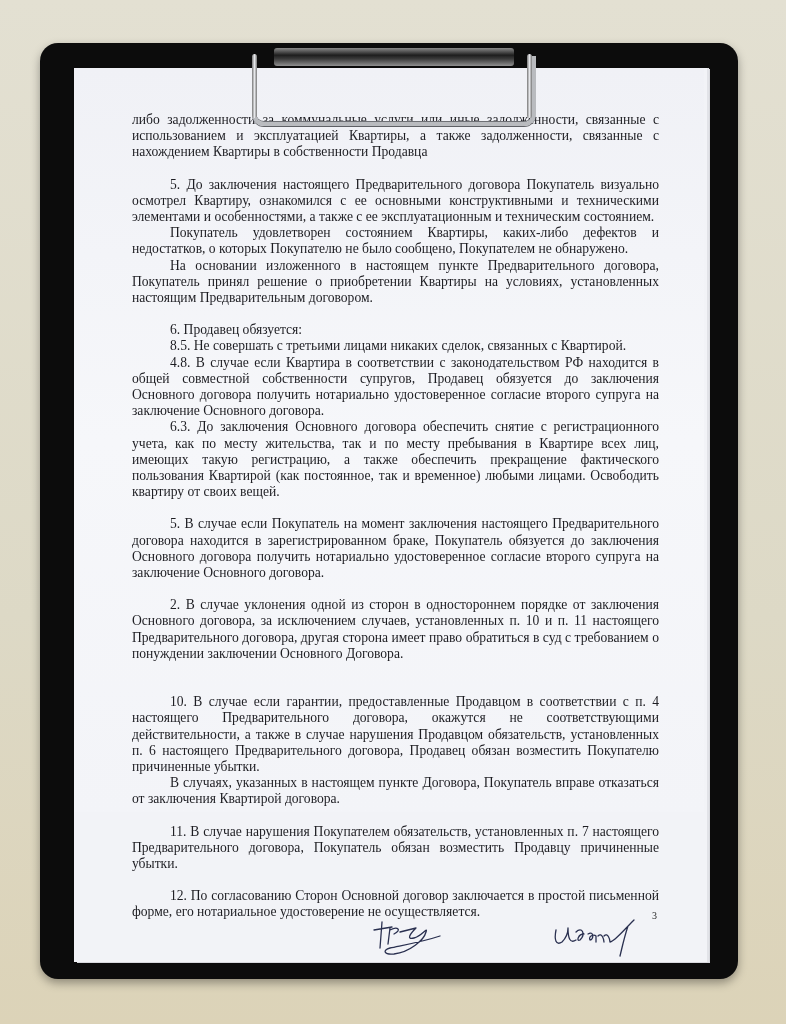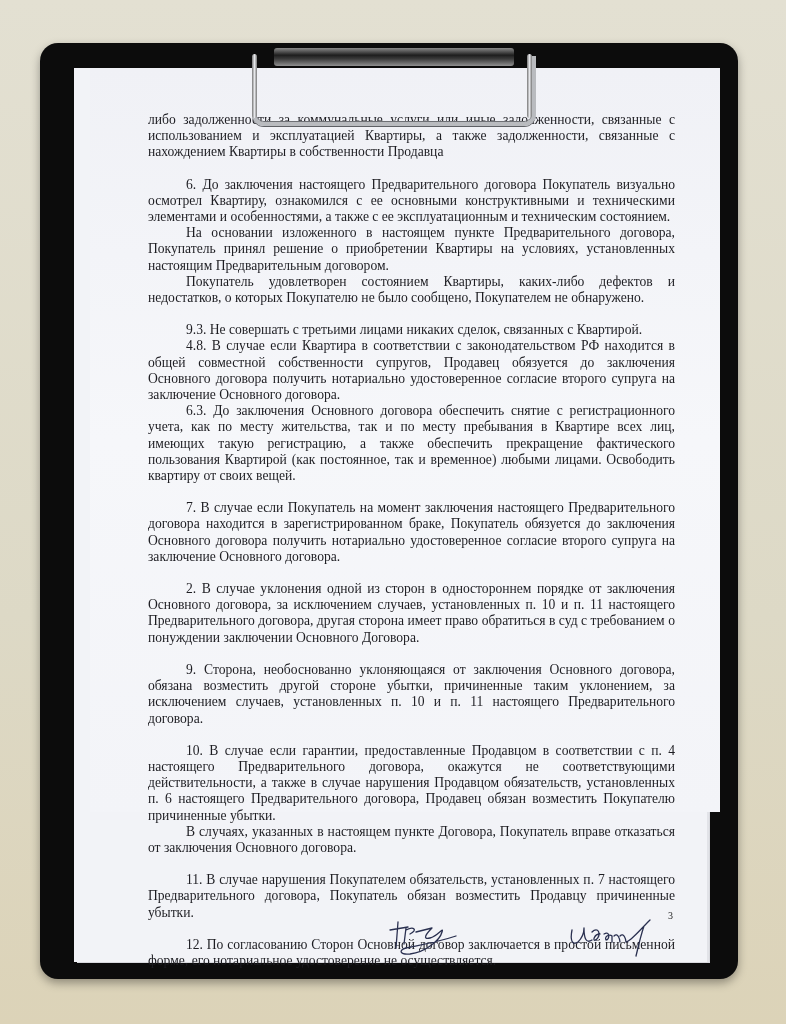--- a/index.html
+++ b/index.html
@@ -13,21 +13,21 @@
       position: absolute; left: 40px; top: 43px; width: 698px; height: 936px;
       background: #0c0c0c; border-radius: 18px;
       box-shadow: 0 4px 10px rgba(0,0,0,0.35);
     }
     .paper-stack {
       position: absolute; left: 74px; top: 68px; width: 633px; height: 894px;
       background: #f2f3f7;
       box-shadow: 2px 0 0 #e2e3e8, 3px 1px 0 #d8d9de, 0 0 2px rgba(0,0,0,0.2);
     }
     .paper {
-      position: absolute; left: 16px; top: 0; width: 630px; height: 744px;
+      position: absolute; left: 0; top: 0; width: 630px; height: 744px;
       background: linear-gradient(180deg, #f0f1f6 0%, #f6f7fa 50%, #f3f4f8 100%);
     }
     .text {
       position: absolute; left: 58px; top: 44px; width: 527px;
       font-size: 13.6px; line-height: 16.2px; color: #1d1d22;
       text-align: justify;
     }
     .text p { margin: 0; }
     .ind { text-indent: 38px; }
     .gap { height: 16px; }
@@ -59,36 +59,36 @@
 </head>
 <body>
 
 <div class="board"></div>
 
 <div class="paper-stack">
   <div class="paper">
     <div class="text">
       <p>либо задолженности за коммунальные услуги или иные задолженности, связанные с использованием и эксплуатацией Квартиры, а также задолженности, связанные с нахождением Квартиры в собственности Продавца</p>
       <div class="gap"></div>
-      <p class="ind">6. До заключения настоящего Предварительного договора Покупатель визуально осмотрел Квартиру, ознакомился с ее основными конструктивными и техническими элементами и особенностями, а также с ее эксплуатационным и техническим состоянием.</p>
+      <p class="ind">5. До заключения настоящего Предварительного договора Покупатель визуально осмотрел Квартиру, ознакомился с ее основными конструктивными и техническими элементами и особенностями, а также с ее эксплуатационным и техническим состоянием.</p>
+      <p class="ind">Покупатель удовлетворен состоянием Квартиры, каких-либо дефектов и недостатков, о которых Покупателю не было сообщено, Покупателем не обнаружено.</p>
       <p class="ind">На основании изложенного в настоящем пункте Предварительного договора, Покупатель принял решение о приобретении Квартиры на условиях, установленных настоящим Предварительным договором.</p>
-      <p class="ind">Покупатель удовлетворен состоянием Квартиры, каких-либо дефектов и недостатков, о которых Покупателю не было сообщено, Покупателем не обнаружено.</p>
       <div class="gap"></div>
-      <p class="ind">9.3. Не совершать с третьими лицами никаких сделок, связанных с Квартирой.</p>
+      <p class="ind">6. Продавец обязуется:</p>
+      <p class="ind">8.5. Не совершать с третьими лицами никаких сделок, связанных с Квартирой.</p>
       <p class="ind">4.8. В случае если Квартира в соответствии с законодательством РФ находится в общей совместной собственности супругов, Продавец обязуется до заключения Основного договора получить нотариально удостоверенное согласие второго супруга на заключение Основного договора.</p>
       <p class="ind">6.3. До заключения Основного договора обеспечить снятие с регистрационного учета, как по месту жительства, так и по месту пребывания в Квартире всех лиц, имеющих такую регистрацию, а также обеспечить прекращение фактического пользования Квартирой (как постоянное, так и временное) любыми лицами. Освободить квартиру от своих вещей.</p>
       <div class="gap"></div>
-      <p class="ind">7. В случае если Покупатель на момент заключения настоящего Предварительного договора находится в зарегистрированном браке, Покупатель обязуется до заключения Основного договора получить нотариально удостоверенное согласие второго супруга на заключение Основного договора.</p>
+      <p class="ind">5. В случае если Покупатель на момент заключения настоящего Предварительного договора находится в зарегистрированном браке, Покупатель обязуется до заключения Основного договора получить нотариально удостоверенное согласие второго супруга на заключение Основного договора.</p>
       <div class="gap"></div>
       <p class="ind">2. В случае уклонения одной из сторон в одностороннем порядке от заключения Основного договора, за исключением случаев, установленных п. 10 и п. 11 настоящего Предварительного договора, другая сторона имеет право обратиться в суд с требованием о понуждении заключении Основного Договора.</p>
       <div class="gap"></div>
-      <p class="ind">9. Сторона, необоснованно уклоняющаяся от заключения Основного договора, обязана возместить другой стороне убытки, причиненные таким уклонением, за исключением случаев, установленных п. 10 и п. 11 настоящего Предварительного договора.</p>
       <div class="gap"></div>
       <p class="ind">10. В случае если гарантии, предоставленные Продавцом в соответствии с п. 4 настоящего Предварительного договора, окажутся не соответствующими действительности, а также в случае нарушения Продавцом обязательств, установленных п. 6 настоящего Предварительного договора, Продавец обязан возместить Покупателю причиненные убытки.</p>
-      <p class="ind">В случаях, указанных в настоящем пункте Договора, Покупатель вправе отказаться от заключения Основного договора.</p>
+      <p class="ind">В случаях, указанных в настоящем пункте Договора, Покупатель вправе отказаться от заключения Квартирой договора.</p>
       <div class="gap"></div>
       <p class="ind">11. В случае нарушения Покупателем обязательств, установленных п. 7 настоящего Предварительного договора, Покупатель обязан возместить Продавцу причиненные убытки.</p>
       <div class="gap"></div>
       <p class="ind">12. По согласованию Сторон Основной договор заключается в простой письменной форме, его нотариальное удостоверение не осуществляется.</p>
     </div>
 
     <svg class="sig" style="left:296px; top:850px;" width="90" height="40" viewBox="0 0 90 40">
       <path d="M4 12 L22 9 M12 4 L10 30 M20 10 L18 26 M20 12 C28 8 32 12 24 16 M30 14 L46 10 C40 16 36 22 44 20 C52 18 58 8 56 14 C54 22 40 34 24 36 C14 37 12 32 20 30 C34 27 52 24 70 18" fill="none" stroke="#2a3050" stroke-width="1.3" stroke-linecap="round" stroke-linejoin="round"></path>
     </svg>
 

